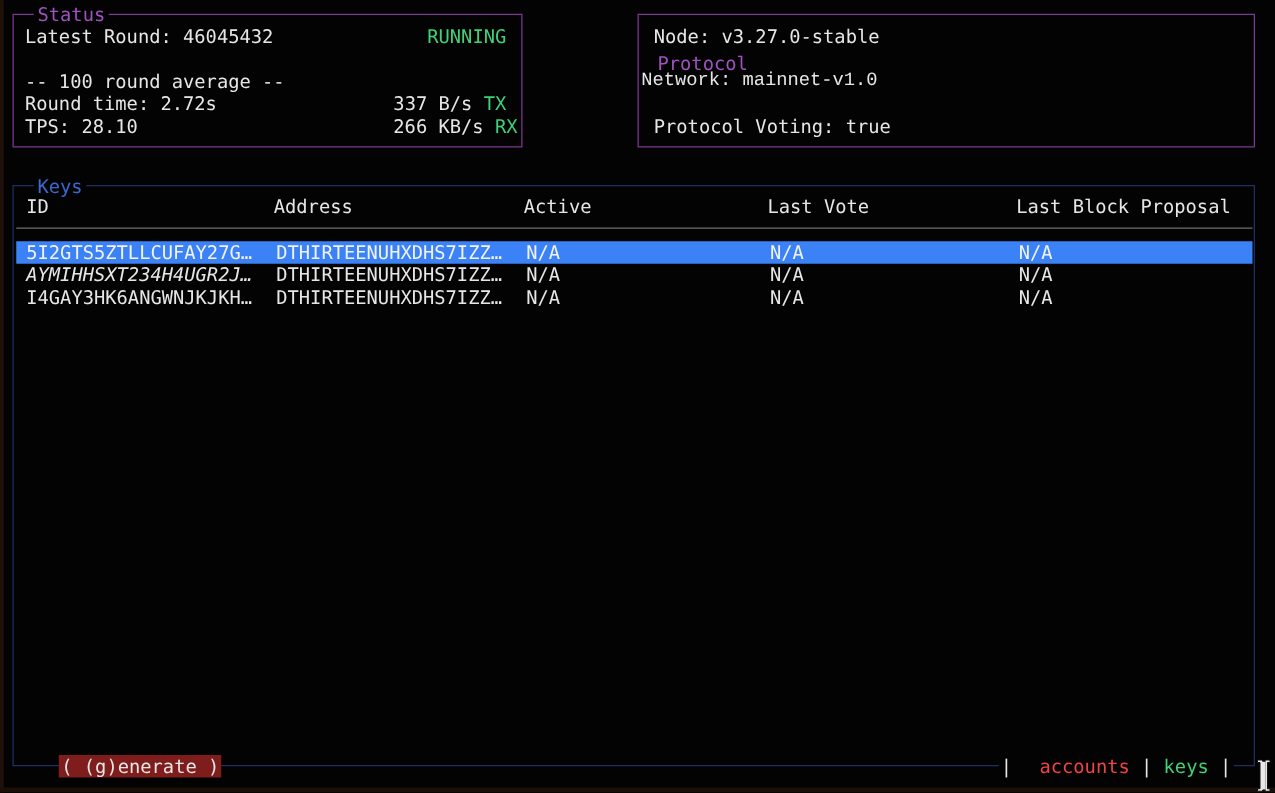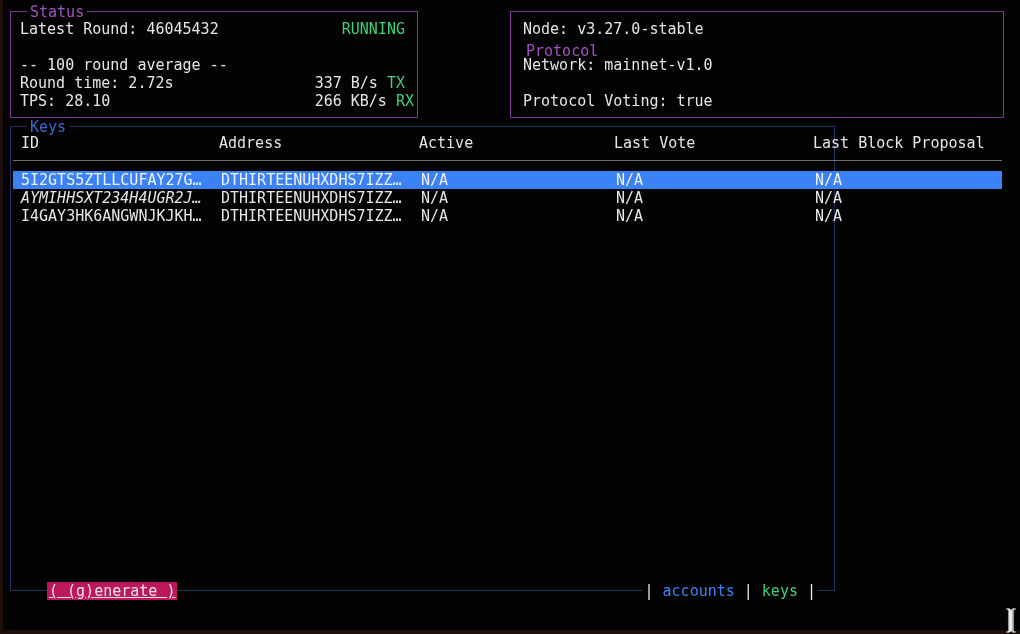--- a/index.html
+++ b/index.html
@@ -20,21 +20,21 @@
 
   
   .panel { position: absolute; border: 1px solid; background: #030303; }
   .panel-title {
     position: absolute; top: -9px; height: 18px; line-height: 18px;
     background: #030303; padding: 0 3px; white-space: pre;
   }
   #status-panel   { left: 10px; top: 11px;  width: 408px; height: 107px; border-color: #7b3992; }
   #protocol-panel { left: 510px; top: 11px; width: 494px; height: 107px; border-color: #7b3992; }
   #status-panel .panel-title, #protocol-panel .panel-title { color: #a152c2; }
-  #keys-panel { left: 10px; top: 126px; width: 825px; height: 465px; border-color: #202e62; }
+  #keys-panel { left: 10px; top: 148px; width: 994px; height: 465px; border-color: #202e62; }
   #keys-panel .panel-title { color: #3c68d0; }
   #status-panel .panel-title { left: 16px; }
   #protocol-panel .panel-title { left: 12px; margin-top: 39px; }
   #keys-panel .panel-title { left: 16px; }
 
   .line { position: absolute; white-space: pre; }
   .green { color: #3fd078; }
 
   
   .col-id    { left: 10px; }
@@ -44,29 +44,29 @@
   .col-block { left: 802px; }
   .th { position: absolute; top: 7px; white-space: pre; color: #e6e6e6; }
   .header-sep { position: absolute; left: 2px; top: 33px; width: 989px; height: 1px; background: #6f6f6f; }
   .table-row { position: absolute; left: 2px; width: 989px; height: 18px; }
   .table-row .cell { position: absolute; top: 0; white-space: pre; }
   .table-row.selected { background: #3b82f6; color: #f2f2f2; }
 
   
   .generate-btn {
     position: absolute; left: 36px; bottom: -10px; height: 18px; line-height: 18px;
-    background: #be185d; padding: 0 2px; white-space: pre; color: #e6e6e6; text-decoration: underline;
+    background: #7f1d1d; padding: 0 2px; white-space: pre; color: #e6e6e6;
   }
   .tab-bar {
     position: absolute; right: 16px; bottom: -10px; height: 18px; line-height: 18px;
     background: #030303; padding: 0 2px; display: flex; gap: 9px; align-items: center;
   }
   .tab-bar .pipe { color: #e6e6e6; white-space: pre; }
   .tab { white-space: pre; cursor: default; }
-  .tab-accounts { color: #3b82f6; }
+  .tab-accounts { color: #ef4444; margin-left: 13px; }
   .tab-keys { color: #3fd078; }
 
   
   #mouse-cursor { position: absolute; left: 1003px; top: 607px; width: 16px; height: 27px; }
 </style>
 </head>
 <body>
 
 <div class="edge-left"></div>
 <div class="edge-bottom"></div>
@@ -78,21 +78,21 @@
   <div class="line" style="left:9px; top:44px;">-- 100 round average --</div>
   <div class="line" style="left:9px; top:62px;">Round time: 2.72s</div>
   <div class="line" style="top:62px; right:12px;"><span class="txt">337 B/s </span><span class="txt green">TX</span></div>
   <div class="line" style="left:9px; top:80px;">TPS: 28.10</div>
   <div class="line" style="top:80px; right:3px;"><span class="txt">266 KB/s </span><span class="txt green">RX</span></div>
 </div>
 
 <div class="panel" id="protocol-panel">
   <div class="panel-title txt">Protocol</div>
   <div class="line" style="left:12px; top:8px;">Node: v3.27.0-stable</div>
-  <div class="line" style="left:12px; top:44px;">Network: mainnet-v1.0</div>
+  <div class="line" style="left:2px; top:44px;font-family:Liberation Mono, monospace;">Network: mainnet-v1.0</div>
   <div class="line" style="left:12px; top:80px;">Protocol Voting: true</div>
 </div>
 
 <div class="panel" id="keys-panel">
   <div class="panel-title txt">Keys</div>
 
   <div class="th col-id">ID</div>
   <div class="th col-addr">Address</div>
   <div class="th col-active">Active</div>
   <div class="th col-vote">Last Vote</div>

